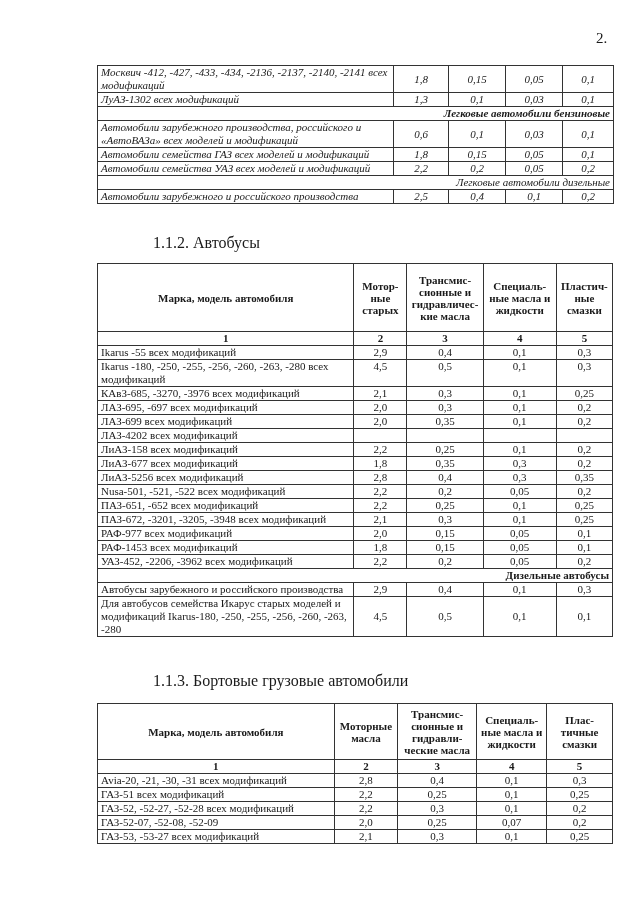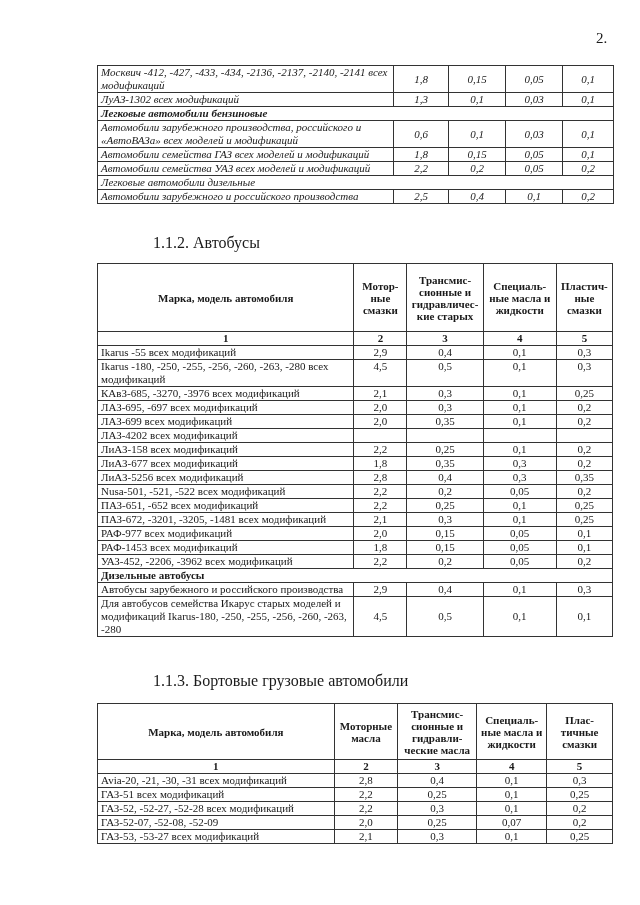--- a/index.html
+++ b/index.html
@@ -6,21 +6,21 @@
   body {
     width: 640px; height: 905px; background: #ffffff; position: relative; overflow: hidden;
     font-family: "Liberation Serif", "DejaVu Serif", serif; color: #1a1a1a;
   }
   .page-num { position: absolute; top: 30px; left: 596px; font-size: 15px; }
   .heading { position: absolute; left: 137px; font-size: 16px; margin-left: 16px; }
   table { position: absolute; border-collapse: collapse; table-layout: fixed; font-size: 11px; line-height: 13px; }
   td, th { border: 1px solid #333; padding: 0 3px; vertical-align: middle; }
   td.name { text-align: left; }
   td.num { text-align: center; }
-  td.section { text-align: left; }
+  td.section { text-align: right; }
   td.section.bold { font-weight: bold; }
   th { font-weight: bold; text-align: center; font-size: 11px; line-height: 12px; padding: 0 1px; }
   tr.idx td { font-weight: bold; text-align: center; }
   td.top { vertical-align: top; }
 </style>
 </head>
 <body>
 
 <div class="page-num">2.</div>
 
@@ -90,22 +90,22 @@
   <colgroup>
       <col style="width:242px">
       <col style="width:50px">
       <col style="width:72px">
       <col style="width:69px">
       <col style="width:53px">
     </colgroup>
   <thead>
     <tr style="height:68px;">
       <th>Марка, модель автомобиля</th>
-      <th>Мотор-ные смазки</th>
-      <th>Трансмис-сионные и гидравличес-кие старых</th>
+      <th>Мотор-ные старых</th>
+      <th>Трансмис-сионные и гидравличес-кие масла</th>
       <th>Специаль-ные масла и жидкости</th>
       <th>Пластич-ные смазки</th>
     </tr>
     <tr class="idx" style="height:13px;">
       <td>1</td>
       <td>2</td>
       <td>3</td>
       <td>4</td>
       <td>5</td>
     </tr>
@@ -182,21 +182,21 @@
         <td class="num">0,2</td>
       </tr>
       <tr>
         <td class="name">ПАЗ-651, -652 всех модификаций</td>
         <td class="num">2,2</td>
         <td class="num">0,25</td>
         <td class="num">0,1</td>
         <td class="num">0,25</td>
       </tr>
       <tr>
-        <td class="name">ПАЗ-672, -3201, -3205, -1481 всех модификаций</td>
+        <td class="name">ПАЗ-672, -3201, -3205, -3948 всех модификаций</td>
         <td class="num">2,1</td>
         <td class="num">0,3</td>
         <td class="num">0,1</td>
         <td class="num">0,25</td>
       </tr>
       <tr>
         <td class="name">РАФ-977 всех модификаций</td>
         <td class="num">2,0</td>
         <td class="num">0,15</td>
         <td class="num">0,05</td>

